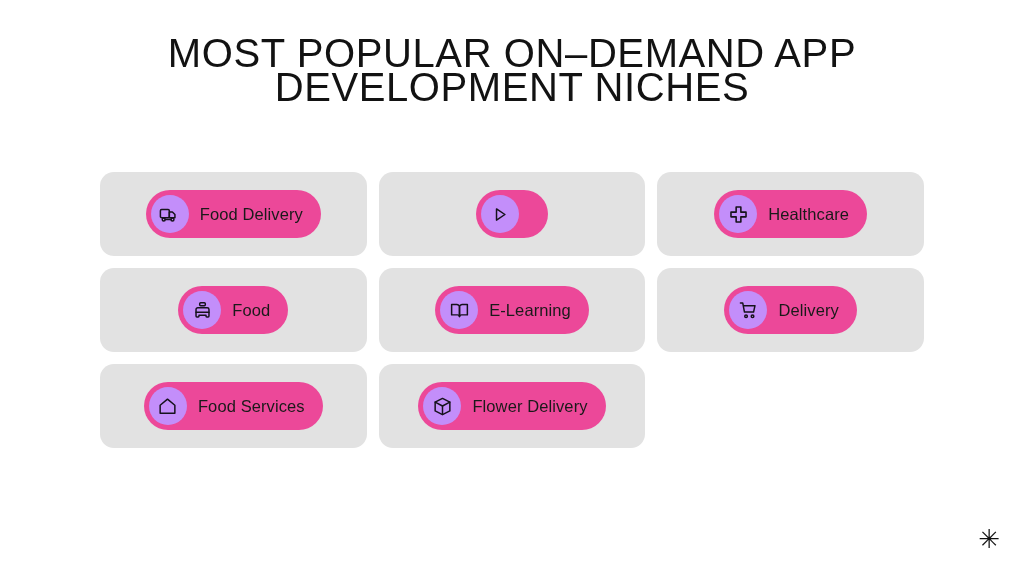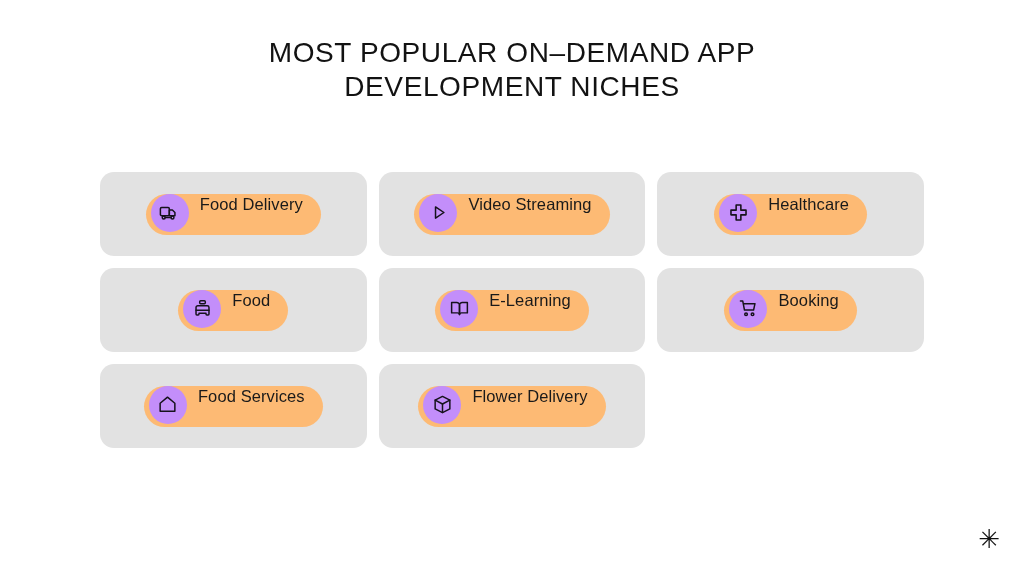--- a/index.html
+++ b/index.html
@@ -22,21 +22,21 @@
   }
 
   
   .title {
     position: absolute;
     top: 36px;
     left: 0;
     right: 0;
     text-align: center;
     font-family: "Liberation Sans", sans-serif;
-    font-size: 28px;
+    font-size: 40px;
     line-height: 34px;
     letter-spacing: 0.6px;
     font-weight: 400;
     color: #121212;
     white-space: pre-line;
     padding: 0 120px;
     box-sizing: border-box;
   }
 
   
@@ -54,25 +54,25 @@
 
   .card {
     background: #e2e2e2;
     border-radius: 14px;
     display: flex;
     align-items: center;
     justify-content: center;
   }
 
   .pill {
-    background: #fdba74;
+    background: #ec4899;
     border-radius: 999px;
-    height: 41px;
+    height: 48px;
     display: inline-flex;
-    align-items: flex-start;
+    align-items: center;
     padding: 0 18px 0 5px;
     box-sizing: border-box;
     max-width: calc(100% - 24px);
   }
 
   .badge {
     width: 38px;
     height: 38px;
     min-width: 38px;
     border-radius: 50%;
@@ -133,21 +133,20 @@
       </div>
     </div>
 
     <div class="card">
       <div class="pill">
         <span class="badge">
           <svg width="21" height="21" viewBox="0 0 24 24" fill="none" stroke="#16121c" stroke-width="1.7" stroke-linecap="round" stroke-linejoin="round">
             <path d="M8.6 5.6 18.2 12l-9.6 6.4z"></path>
           </svg>
         </span>
-        <span class="label">Video Streaming</span>
       </div>
     </div>
 
     <div class="card">
       <div class="pill">
         <span class="badge">
           <svg width="21" height="21" viewBox="0 0 24 24" fill="none" stroke="#16121c" stroke-width="1.8" stroke-linecap="round" stroke-linejoin="round">
             <path d="M9.3 3.4h5.4v5.9h5.9v5.4h-5.9v5.9H9.3v-5.9H3.4V9.3h5.9z"></path>
           </svg>
         </span>
@@ -183,21 +182,21 @@
 
     <div class="card">
       <div class="pill">
         <span class="badge">
           <svg width="21" height="21" viewBox="0 0 24 24" fill="none" stroke="#16121c" stroke-width="1.7" stroke-linecap="round" stroke-linejoin="round">
             <path d="M2.8 3.4h2.6l2 10.4h10.4l1.6-7.3H6.2"></path>
             <circle cx="9.2" cy="18.6" r="1.5"></circle>
             <circle cx="16.6" cy="18.6" r="1.5"></circle>
           </svg>
         </span>
-        <span class="label">Booking</span>
+        <span class="label">Delivery</span>
       </div>
     </div>
 
     <div class="card">
       <div class="pill">
         <span class="badge">
           <svg width="21" height="21" viewBox="0 0 24 24" fill="none" stroke="#16121c" stroke-width="1.7" stroke-linecap="round" stroke-linejoin="round">
             <path d="M3.6 10.6 12 3.6l8.4 7v9.2H3.6z"></path>
           </svg>
         </span>

